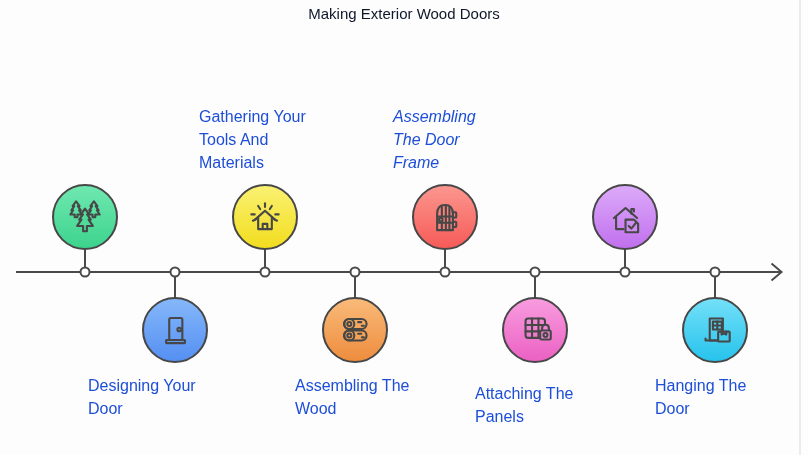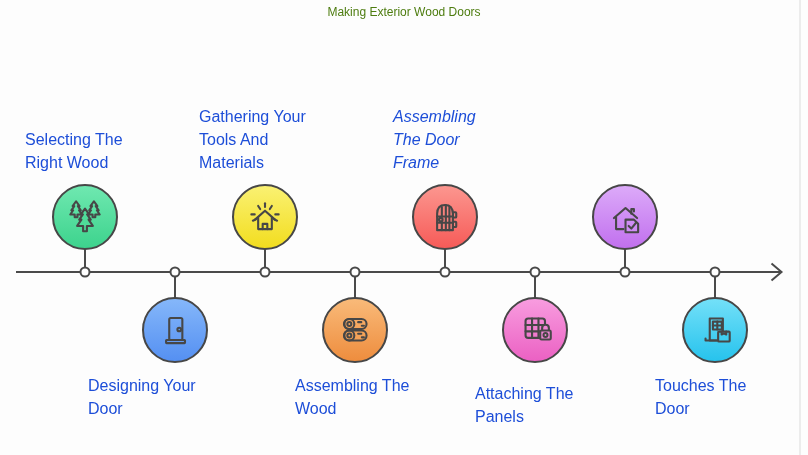--- a/index.html
+++ b/index.html
@@ -3,21 +3,21 @@
 <meta charset="utf-8">
 <style>
   html,body { margin:0; padding:0; background:#ffffff; }
   .canvas {
     position:relative; width:808px; height:455px;
     background:#fdfdfd; overflow:hidden;
     font-family:"Liberation Sans", sans-serif;
   }
   .title {
     position:absolute; top:5px; left:0; width:100%;
-    text-align:center; font-size:12px; font-weight:400; color:#4d7c0f;
+    text-align:center; font-size:15px; font-weight:400; color:#0f172a;
   }
   .axis { position:absolute; left:0; top:0; pointer-events:none; }
   .label {
     position:absolute; text-align:left;
     font-size:16px; line-height:23px; color:#1d4ed8;
   }
   .circle {
     position:absolute; width:62px; height:62px; box-sizing:content-box;
     border:2.5px solid #474747; border-radius:50%;
     display:flex; align-items:center; justify-content:center;
@@ -69,21 +69,20 @@
         <circle cx="265" cy="272" r="4.5"></circle>
           <circle cx="355" cy="272" r="4.5"></circle>
         <circle cx="445" cy="272" r="4.5"></circle>
           <circle cx="535" cy="272" r="4.5"></circle>
         <circle cx="625" cy="272" r="4.5"></circle>
           <circle cx="715" cy="272" r="4.5"></circle>
       </g>
     </g>
   </svg>
 
-  <div class="label s0">Selecting The Right Wood</div>
   <div class="circle c0">
     <svg width="42" height="42" viewBox="0 0 40 40" class="ic">
       <path d="M11.5 5 L14.8 9.6 H13.2 L16 13.6 H14.3 L17 17.6 H12.8 V20.3 H10.2 V17.6 H6 L8.7 13.6 H7 L9.8 9.6 H8.2 Z"></path>
       <path d="M28.5 5 L31.8 9.6 H30.2 L33 13.6 H31.3 L34 17.6 H29.8 V20.3 H27.2 V17.6 H23 L25.7 13.6 H24 L26.8 9.6 H25.2 Z"></path>
       <path d="M20 12 L24 17.5 H22 L25.5 22.5 H23.4 L27.5 28.5 H21.8 V33.5 H18.2 V28.5 H12.5 L16.6 22.5 H14.5 L18 17.5 H16 Z" fill="#4fdc99"></path>
     </svg>
   </div>
 
   <div class="label s1">Designing Your Door</div>
   <div class="circle c1">
@@ -153,21 +152,21 @@
   <div class="circle c6">
     <svg width="42" height="42" viewBox="0 0 40 40" class="ic">
       <path d="M9.5 21 L20.5 11.5 L31.5 21"></path>
       <path d="M26 16.8 V12.5 H28.5 V14.8"></path>
       <path d="M11.5 20 V31.5 H18.5"></path>
       <path d="M20.5 22.5 H28.5 L32.5 26.5 V34.5 H20.5 Z" fill="#cf8df4"></path>
       <path d="M23.5 28.5 L26 31 L30.5 25.5"></path>
     </svg>
   </div>
 
-  <div class="label s7">Touches The Door</div>
+  <div class="label s7">Hanging The Door</div>
   <div class="circle c7">
     <svg width="42" height="42" viewBox="0 0 40 40" class="ic">
       <rect x="15" y="9" width="12.5" height="21"></rect>
       <rect x="18" y="12" width="8.5" height="7.5"></rect>
       <path d="M22.2 12 V19.5 M18 15.7 H26.5"></path>
       <path d="M11 30 H21.5 M11 30 V28.2"></path>
       <rect x="23" y="21.5" width="11" height="9.5" rx="0.8" fill="#40cef0"></rect>
       <path d="M26.3 21.5 V24.3 L28.5 23.2 L30.7 24.3 V21.5"></path>
     </svg>
   </div>

